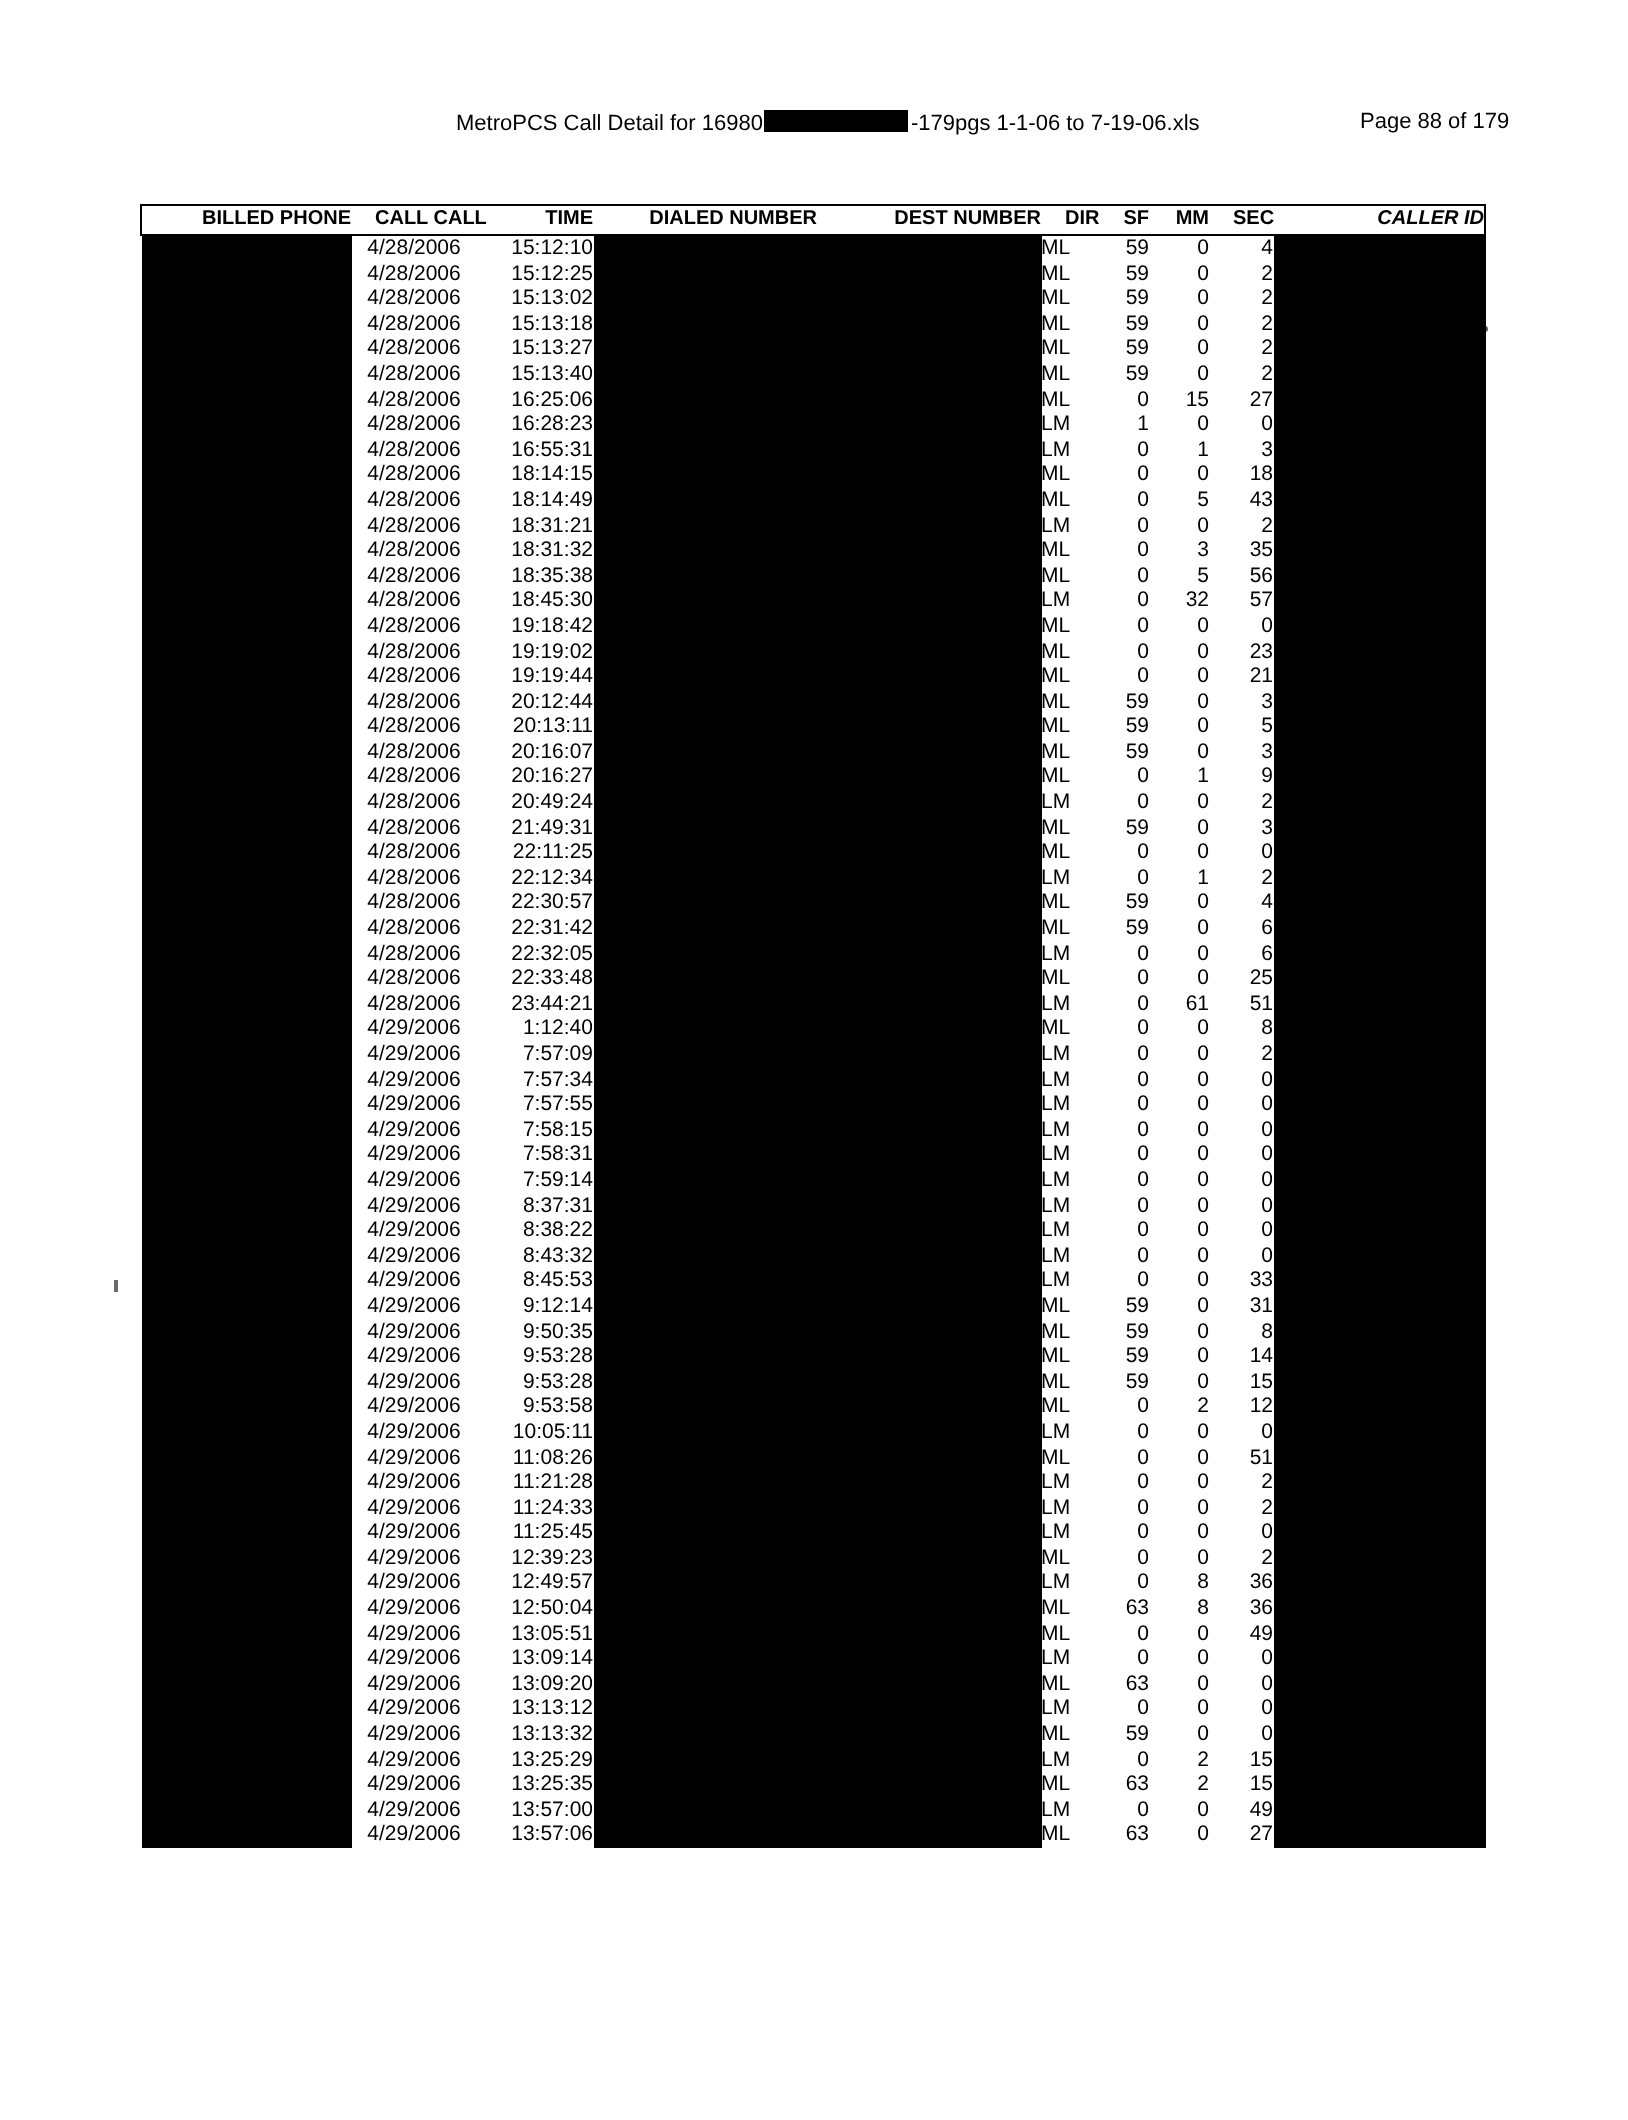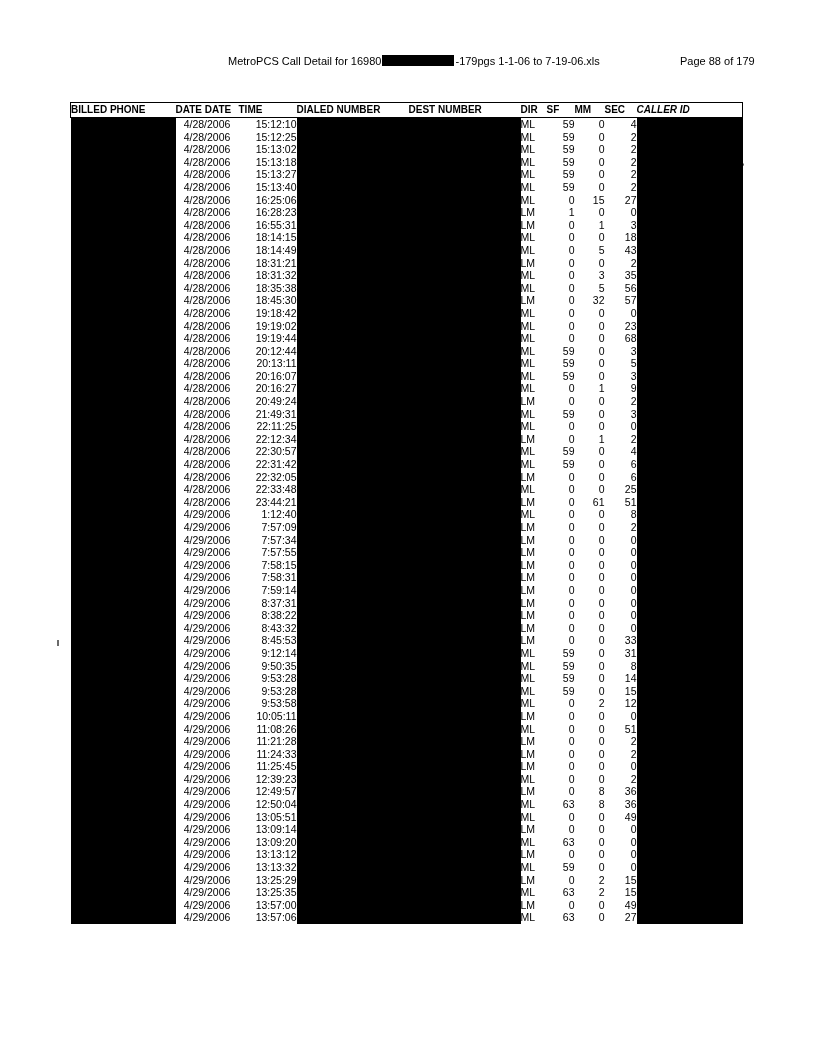--- a/index.html
+++ b/index.html
@@ -64,22 +64,22 @@
   }
   table.calls {
     border-collapse: collapse;
     width: 672px;
     table-layout: fixed;
     font-size: 10px;
   }
   table.calls thead th {
     font-size: 10px;
     font-weight: bold;
-    text-align: left;
-    padding: 1px 0 2px 0;
+    text-align: right;
+    padding: 1px 0 2px 12px;
     border-top: 1.2px solid #000;
     border-bottom: 1.2px solid #000;
     letter-spacing: 0px;
     white-space: nowrap;
   }
   thead th.first { border-left: 1.2px solid #000; }
   thead th.last  { border-right: 1.2px solid #000; font-style: italic; }
 
   table.calls tbody td {
     padding: 0;
@@ -142,21 +142,21 @@
         <col class="c-dest">
           <col class="c-dir">
           <col class="c-sf">
           <col class="c-mm">
         <col class="c-sec">
           <col class="c-caller">
       </colgroup>
       <thead>
         <tr>
           <th class="first">BILLED PHONE</th>
-          <th>DATE DATE</th>
+          <th>CALL CALL</th>
           <th>TIME</th>
           <th>DIALED NUMBER</th>
           <th>DEST NUMBER</th>
           <th>DIR</th>
           <th>SF</th>
           <th>MM</th>
           <th>SEC</th>
           <th class="last">CALLER ID</th>
         </tr>
       </thead>
@@ -367,21 +367,21 @@
           </tr>
           <tr>
             <td class="redacted"></td>
             <td class="date">4/28/2006</td>
             <td class="time">19:19:44</td>
             <td class="redacted"></td>
             <td class="redacted"></td>
             <td class="dir">ML</td>
             <td class="num">0</td>
             <td class="num">0</td>
-            <td class="sec">68</td>
+            <td class="sec">21</td>
             <td class="redacted"></td>
           </tr>
           <tr>
             <td class="redacted"></td>
             <td class="date">4/28/2006</td>
             <td class="time">20:12:44</td>
             <td class="redacted"></td>
             <td class="redacted"></td>
             <td class="dir">ML</td>
             <td class="num">59</td>

